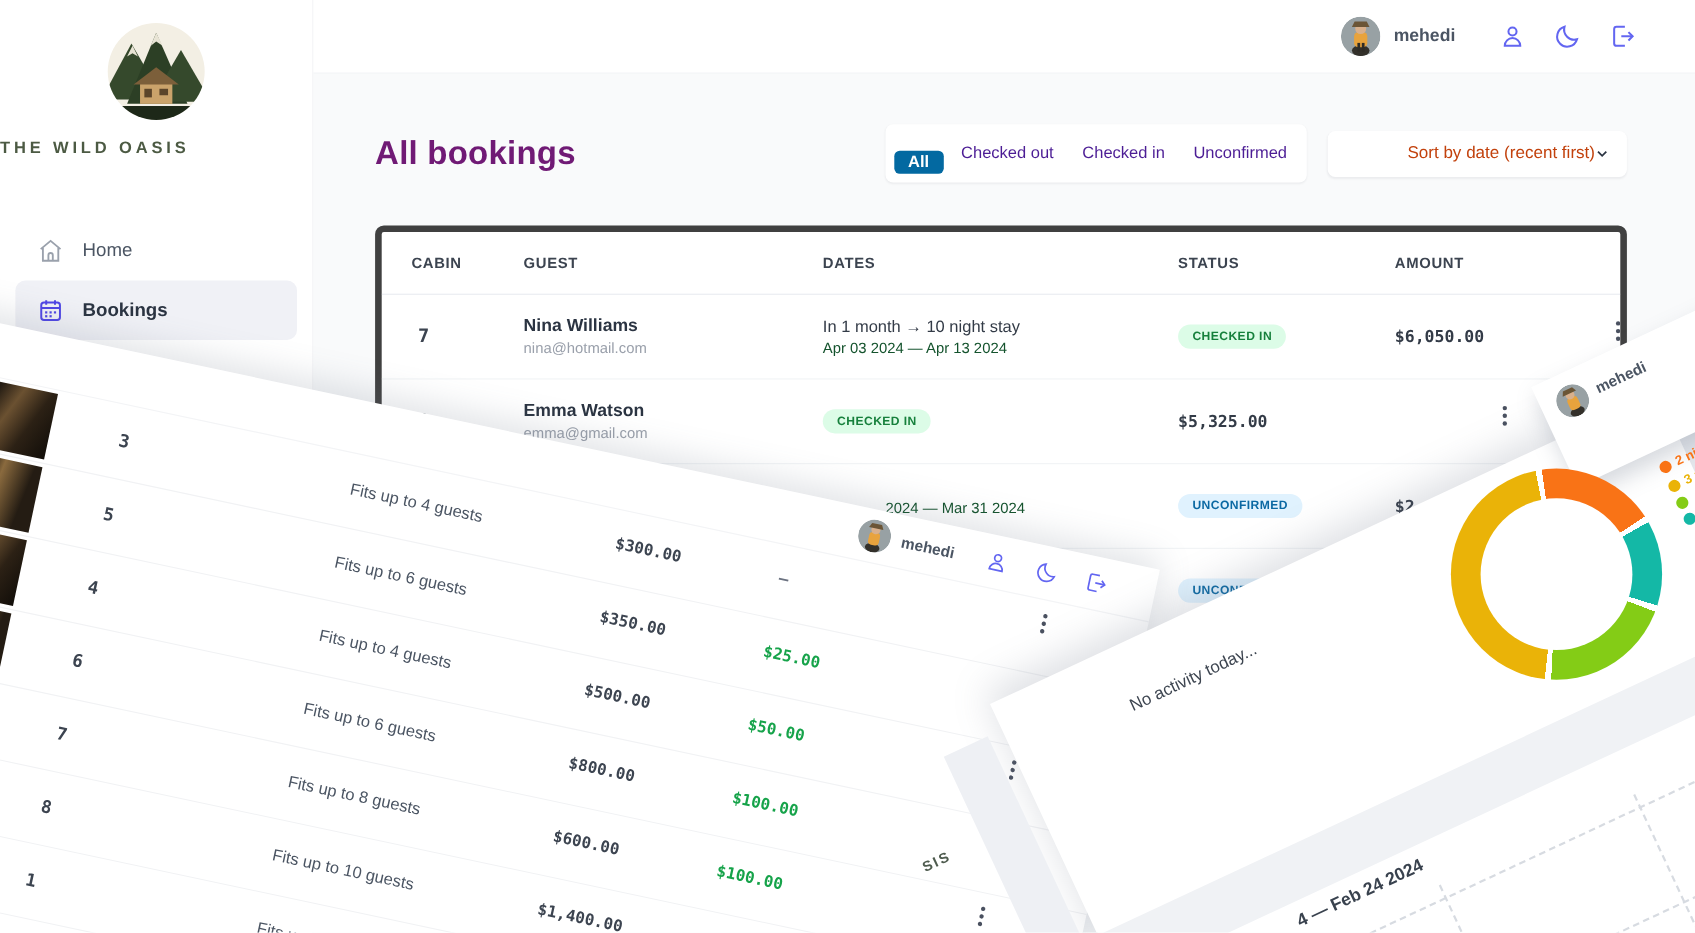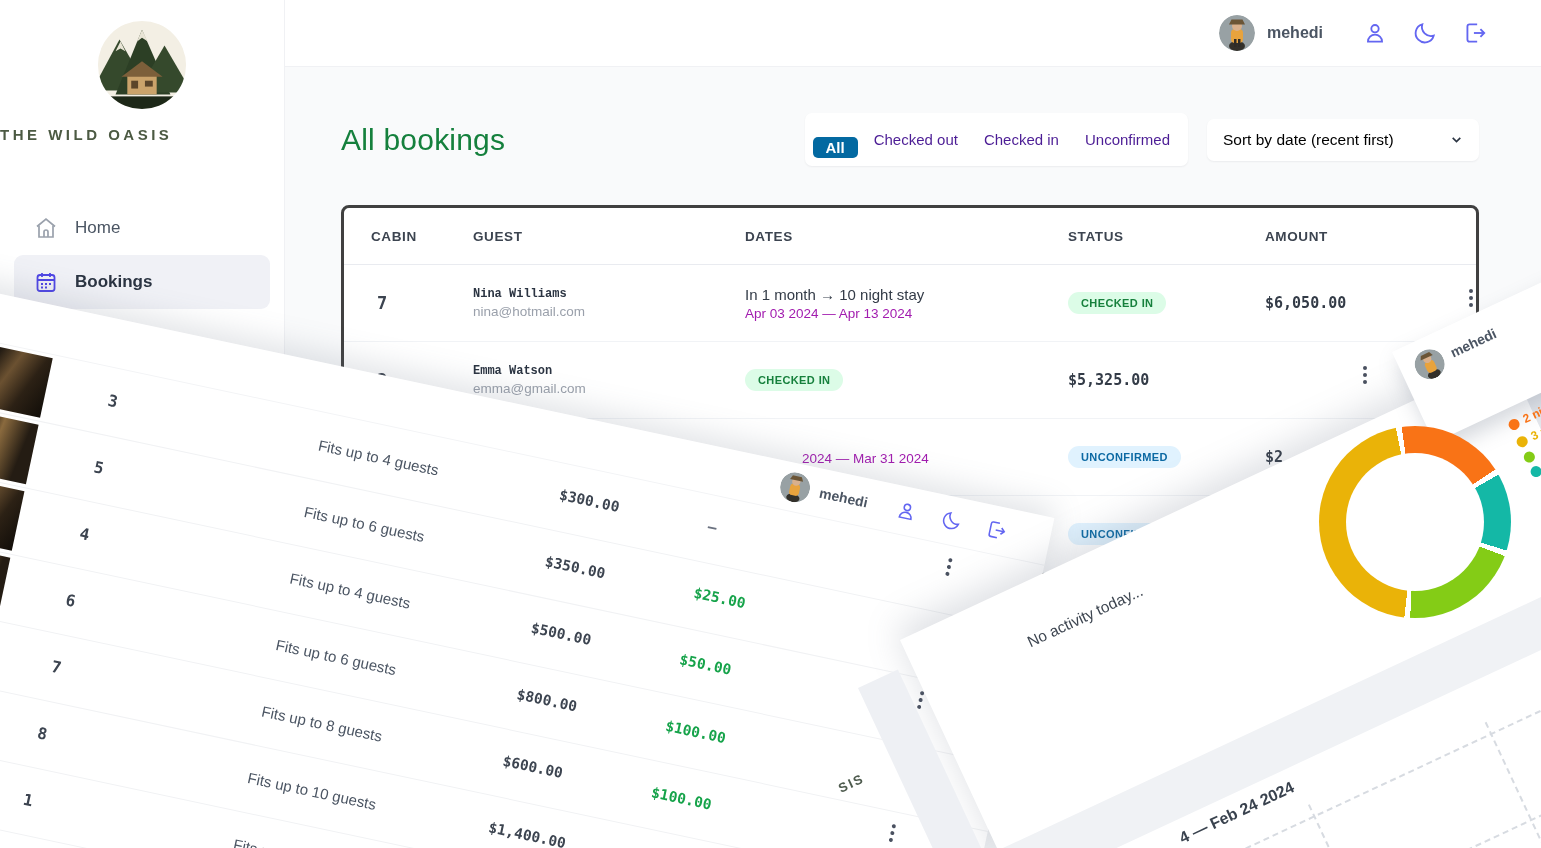--- a/index.html
+++ b/index.html
@@ -24,43 +24,43 @@
           justify-content:flex-end;gap:22px;padding-right:52px;box-sizing:border-box;}
   .avatar{width:36px;height:36px;border-radius:50%;overflow:hidden;flex:none;display:block;}
   .avatar.small{width:30px;height:30px;}
   .uname{font-size:16px;font-weight:600;color:#4b5563;margin-right:16px;margin-left:-10px;}
   .icon-btn{width:28px;height:28px;display:flex;align-items:center;justify-content:center;
             background:none;border:0;padding:0;cursor:pointer;}
 
   .content{position:absolute;left:285px;right:0;top:67px;bottom:0;background:#f9fafb;
            box-sizing:border-box;padding:46px 62px 0 56px;}
   .page-row{display:flex;align-items:center;}
-  h1.page-title{margin:0;font-size:30px;font-weight:400;color:#15803d;letter-spacing:.2px;}
+  h1.page-title{margin:0;font-size:30px;font-weight:700;color:#701a75;letter-spacing:.2px;}
   .spacer{flex:1;}
   .card-box{background:#fff;border-radius:7px;box-shadow:0 1px 2px rgba(15,23,42,.06);}
   .filter-card{display:flex;align-items:center;gap:6px;padding:8px;}
   .filter-btn{border:0;background:none;font-family:inherit;font-size:15px;font-weight:500;
               color:#4c1d95;padding:8px 10px;border-radius:5px;cursor:pointer;white-space:nowrap;}
   .filter-btn.active{background:#0369a1;color:#fff;font-weight:600;padding:2px 13px;margin-top:16px;}
   .sort-card{margin-left:19px;width:272px;box-sizing:border-box;display:flex;align-items:center;
-             justify-content:space-between;padding:12px 16px;font-size:15.5px;font-weight:500;
-             color:#000000;cursor:pointer;}
-
-  .table-card{margin-top:39px;background:#fff;border:3px solid #404040;border-radius:8px;
+             justify-content:flex-end;padding:12px 16px;font-size:15.5px;font-weight:500;
+             color:#c2410c;cursor:pointer;}
+
+  .table-card{margin-top:39px;background:#fff;border:6px solid #404040;border-radius:8px;
               overflow:hidden;box-shadow:0 1px 2px rgba(15,23,42,.04);}
   .t-head,.t-row{display:grid;grid-template-columns:102px 272px 323px 197px 200px 1fr;
                  align-items:center;padding-left:27px;}
   .t-head{height:56px;border-bottom:1px solid #e9ebf0;font-size:13.5px;font-weight:700;
           letter-spacing:.6px;color:#3c4450;}
   .t-row{height:76px;border-bottom:1px solid #f1f3f6;}
   .c-cabin{font-family:"DejaVu Sans Mono",monospace;font-size:17px;font-weight:600;color:#3c4450;padding-left:6px;}
-  .g-name{font-size:12px;font-weight:600;color:#2b3442;font-family:Liberation Mono, monospace;}
+  .g-name{font-size:16px;font-weight:600;color:#2b3442;}
   .g-mail{font-size:13.5px;color:#9aa0ab;margin-top:3px;}
   .d-main{font-size:15px;font-weight:500;color:#333b47;}
-  .d-sub{font-size:13.5px;color:#a21caf;margin-top:3px;}
+  .d-sub{font-size:13.5px;color:#14532d;margin-top:3px;}
   .d-sub.shift{padding-left:57px;}
   .badge{display:inline-block;padding:5px 13px;border-radius:100px;font-size:11px;
          font-weight:700;letter-spacing:.4px;}
   .badge.green{background:#dcfce7;color:#16803c;}
   .badge.blue{background:#e0f2fe;color:#0b69a3;}
   .amount{font-family:"DejaVu Sans Mono",monospace;font-size:15px;font-weight:600;color:#333b47;}
   .vdots{width:4px;height:4px;border-radius:50%;background:#4a5160;
          box-shadow:0 7px 0 #4a5160,0 14px 0 #4a5160;margin:-14px auto 0 auto;cursor:pointer;}
 
   

